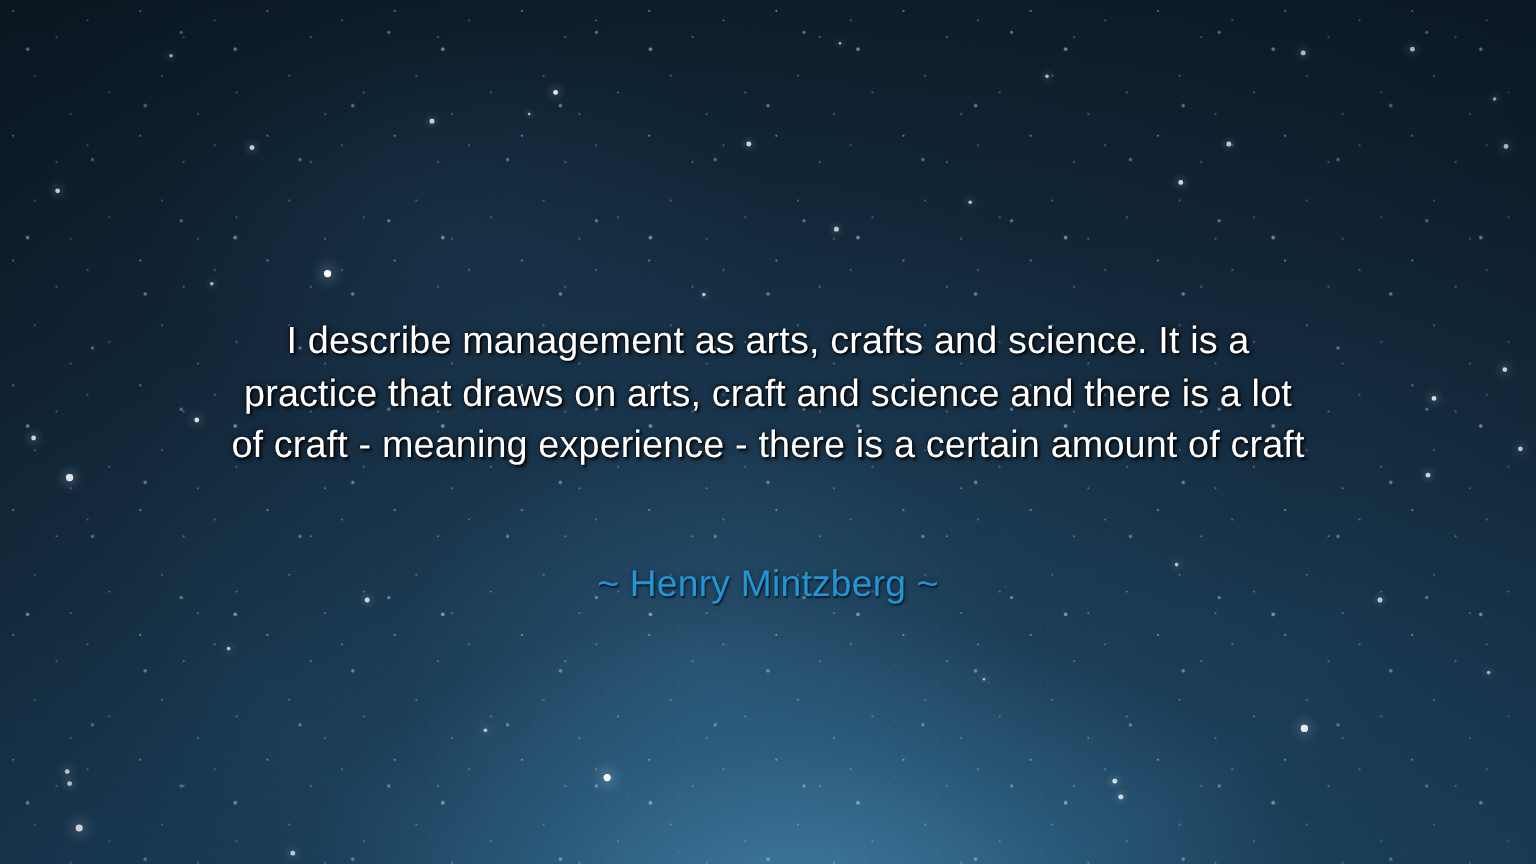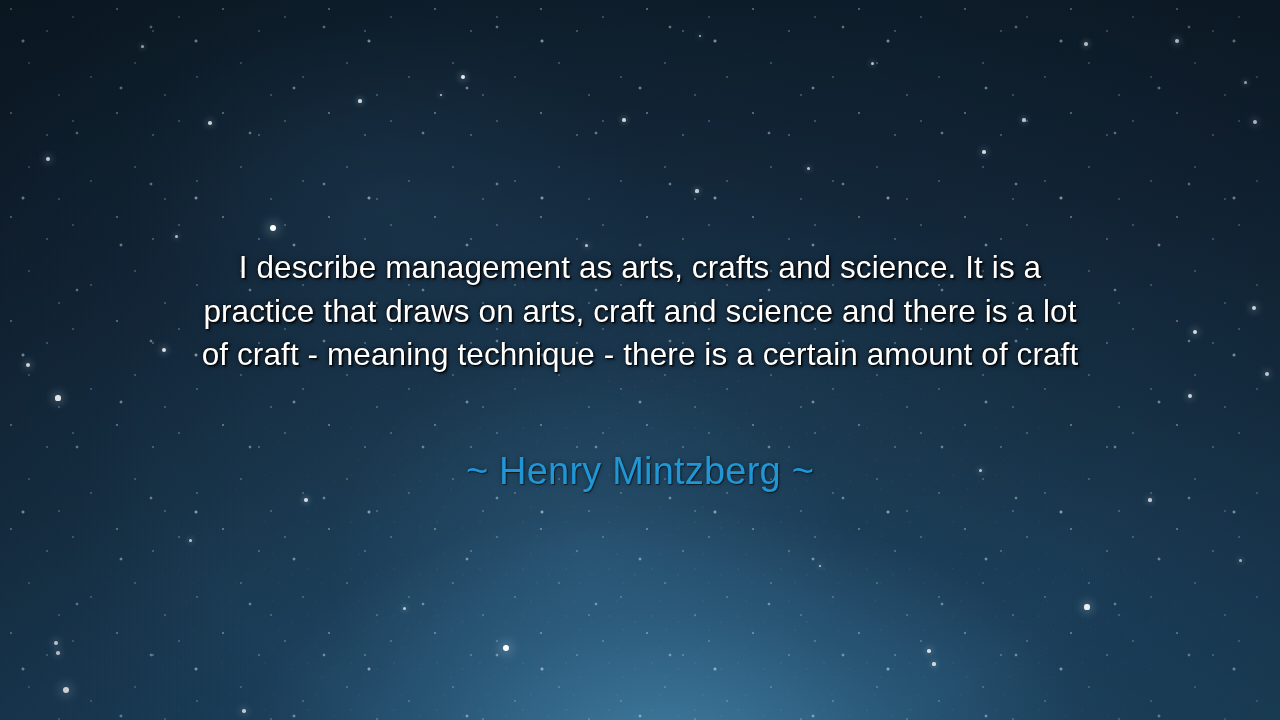--- a/index.html
+++ b/index.html
@@ -94,39 +94,39 @@
     position: absolute;
     left: 0;
     right: 0;
     top: 246px;
     text-align: center;
     padding: 0 60px;
     box-sizing: border-box;
   }
 
   .quote-text {
-    margin: 0;
+    margin: 16px;
     font-size: 31.5px;
     line-height: 43.5px;
     font-weight: 400;
     color: #ffffff;
     letter-spacing: 0.1px;
     text-shadow:
        1px  1px 1px rgba(0,0,0,0.78),
        2px  2px 2px rgba(0,0,0,0.52),
       -1px -1px 1px rgba(0,0,0,0.30),
        0    0   6px rgba(0,0,0,0.45);
     max-width: 1060px;
     margin-left: auto;
     margin-right: auto;
   }
 
   .attribution {
     margin: 32px auto 0 auto;
-    font-size: 38px;
+    font-size: 31px;
     line-height: 38px;
     font-weight: 400;
     color: #2196d4;
     letter-spacing: 0.2px;
     text-shadow:
       1px 1px 1px rgba(0,0,0,0.55),
       0 0 5px rgba(0,0,0,0.35);
   }
 </style>
 </head>
@@ -181,19 +181,19 @@
       <div class="bright-star" style="left: 978.5px; top: 468.5px; width: 3px; height: 3px; opacity: 0.72; background: rgb(255, 255, 255); box-shadow: rgba(198, 226, 244, 0.22) 0px 0px 5.1px 1.7px;"></div>
       <div class="bright-star" style="left: 402.5px; top: 606.5px; width: 3px; height: 3px; opacity: 0.72; background: rgb(255, 255, 255); box-shadow: rgba(198, 226, 244, 0.22) 0px 0px 5.1px 1.7px;"></div>
       <div class="bright-star" style="left: 174.5px; top: 234.5px; width: 3px; height: 3px; opacity: 0.7; background: rgb(255, 255, 255); box-shadow: rgba(198, 226, 244, 0.21) 0px 0px 5.1px 1.7px;"></div>
     </div>
   <div class="sky-vignette"></div>
 
   <div class="quote-wrap">
     <p class="quote-text">
       <span>I describe management as arts, crafts and science. It is a</span><br>
       <span>practice that draws on arts, craft and science and there is a lot</span><br>
-      <span>of craft - meaning technique - there is a certain amount of craft</span><br>
+      <span>of craft - meaning experience - there is a certain amount of craft</span><br>
       <br>
     </p>
     <p class="attribution">~ Henry Mintzberg ~</p>
   </div>
 
 </div>
 
 </body></html>

